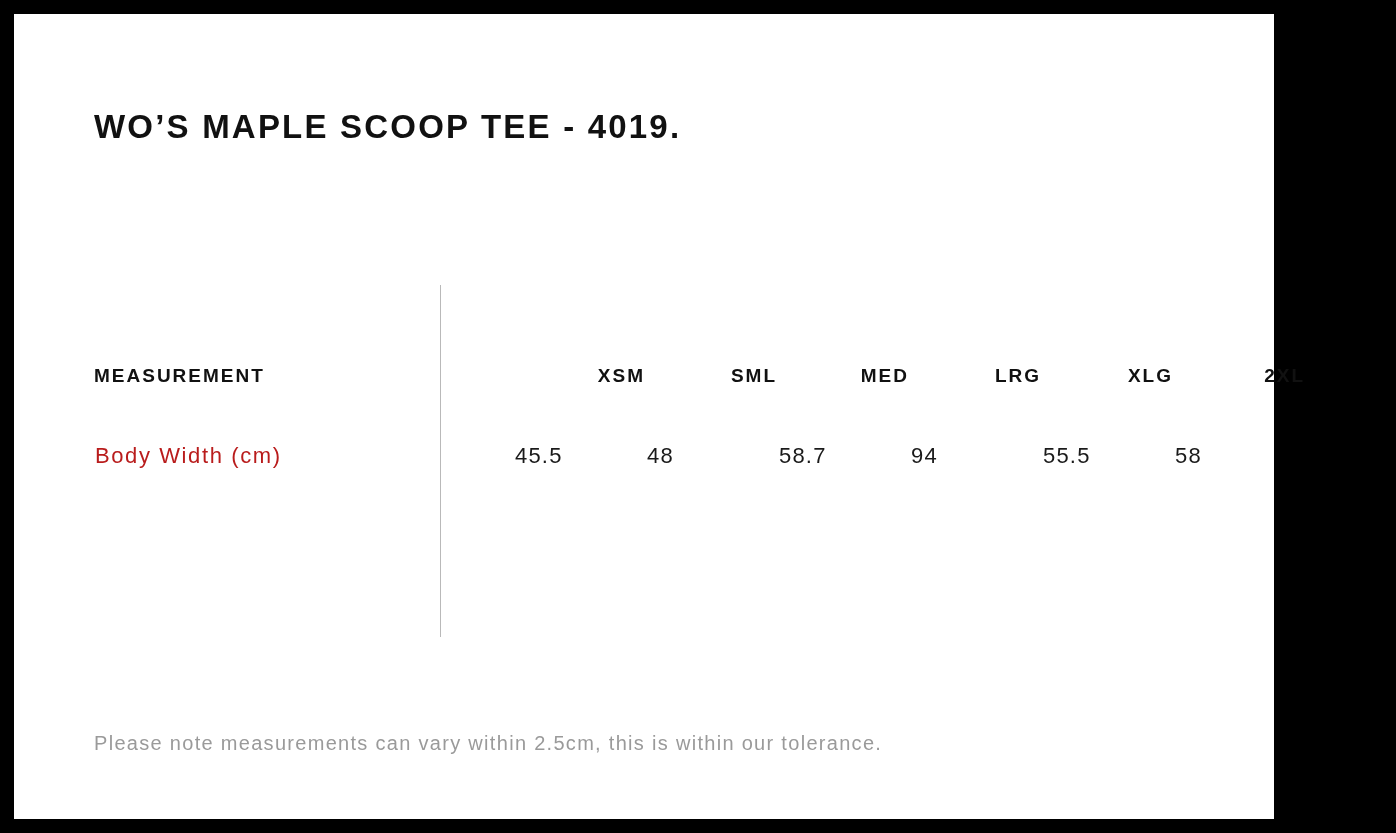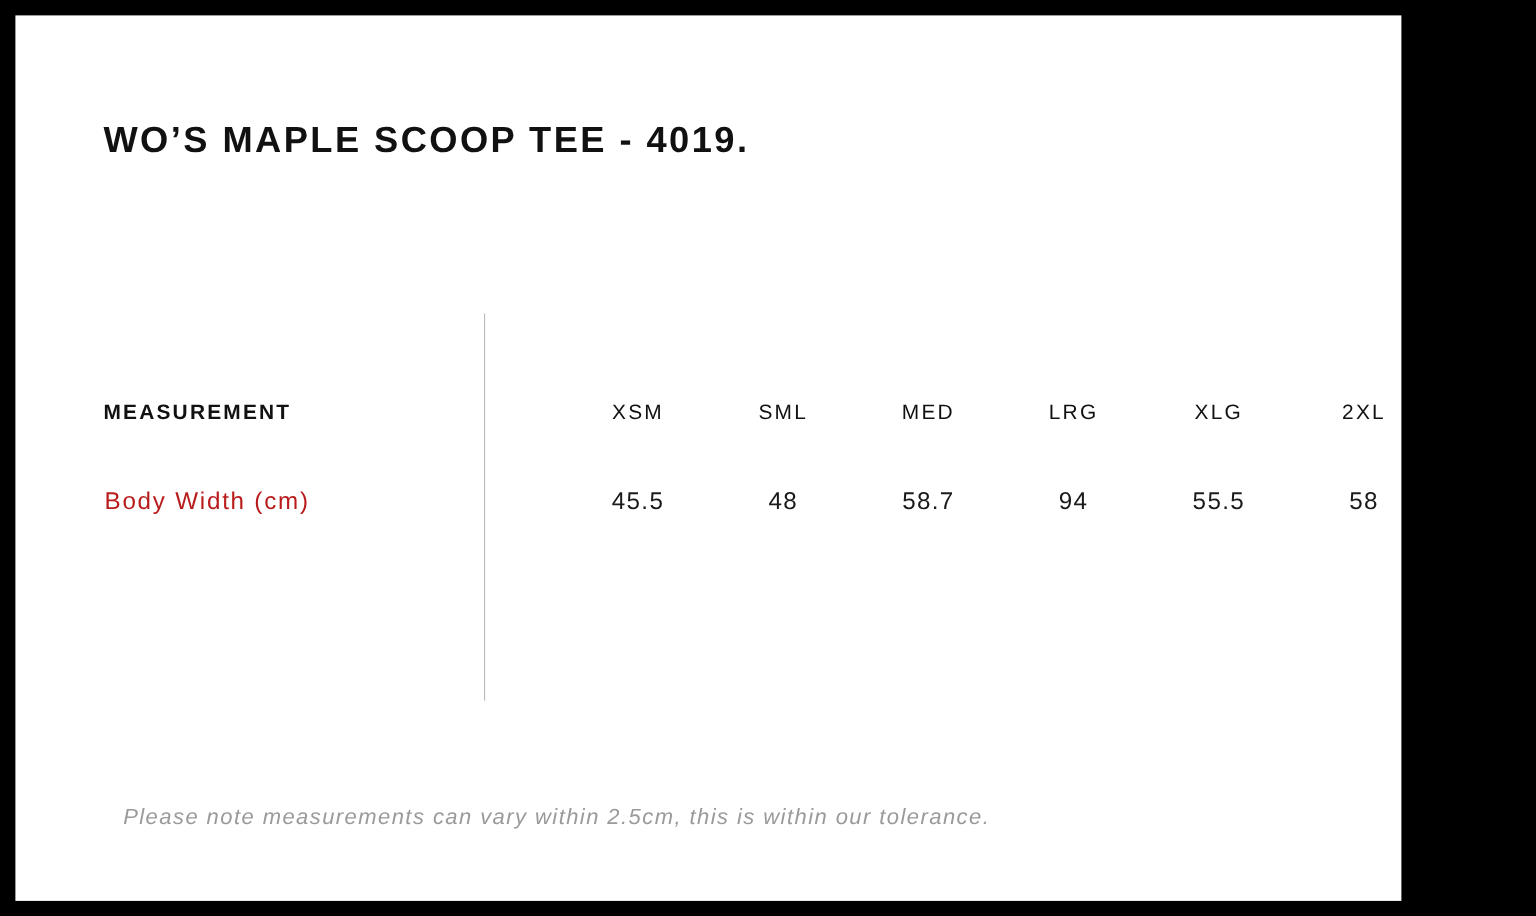--- a/index.html
+++ b/index.html
@@ -55,54 +55,52 @@
     text-align: left;
     font-size: 19px;
     font-weight: bold;
     letter-spacing: 2px;
     color: #111111;
     padding: 0 0 0 0;
     height: 62px;
     vertical-align: middle;
   }
   table.size-table th.size-head {
-    text-align: center;
+    text-align: right;
     font-size: 19px;
-    font-weight: normal;
+    font-weight: bold;
     letter-spacing: 2px;
     color: #111111;
     height: 62px;
     vertical-align: middle;
   }
   table.size-table td.measure-cell {
     text-align: left;
     font-size: 22px;
     letter-spacing: 1.6px;
     color: #b91c1c;
     height: 94px;
     vertical-align: middle;
   }
   table.size-table td.value-cell {
-    text-align: center;
+    text-align: left;
     font-size: 22px;
     letter-spacing: 1.2px;
     color: #1a1a1a;
     height: 94px;
     vertical-align: middle;
   }
   .footnote {
     position: absolute;
     left: 80px;
     top: 718px;
     font-size: 20px;
-    font-style: italic;
     letter-spacing: 1.3px;
     color: #9a9a9a;
     white-space: nowrap;
-    margin-left: 18px;
   }
 </style>
 </head>
 <body>
 
 <div class="page">
 
   <div class="title">WO’S MAPLE SCOOP TEE - 4019.</div>
 
   <div class="vrule"></div>

